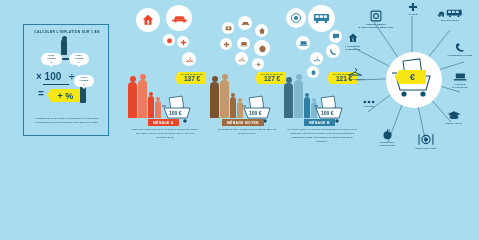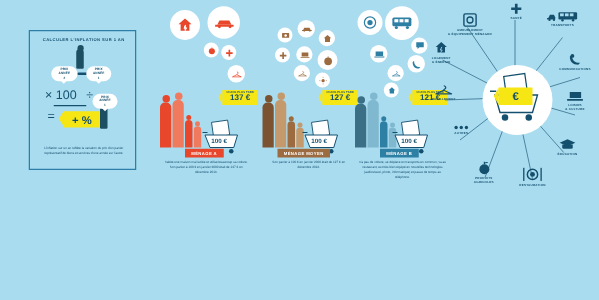--- a/index.html
+++ b/index.html
@@ -33,21 +33,21 @@
   .b1:after,.b2:after,.b3:after{
     content:"";position:absolute;bottom:-2.2px;left:7px;
     border-left:3px solid transparent;border-right:3px solid transparent;
     border-top:3px solid #fff;
   }
   .minus{
     position:absolute;left:38px;top:32.5px;width:8px;height:2px;
     background:#14506e;border-radius:1px;
   }
   .eqline{
-    position:absolute;color:#14506e;font-weight:normal;
+    position:absolute;color:#14506e;font-weight:bold;
     font-family:"Liberation Sans",sans-serif;
   }
   .x100{left:12px;top:46px;font-size:10px;letter-spacing:0px;}
   .divsym{left:45px;top:46px;font-size:10px;}
   .underbar{position:absolute;left:19px;top:59px;width:26px;height:1.2px;background:#14506e;}
   .eqsym{left:14px;top:63px;font-size:10px;}
   .ytag{
     position:absolute;left:27px;top:64px;width:29px;height:13px;background:#f5e614;
     display:flex;align-items:center;justify-content:center;
     font-size:9px;font-weight:bold;color:#14506e;

